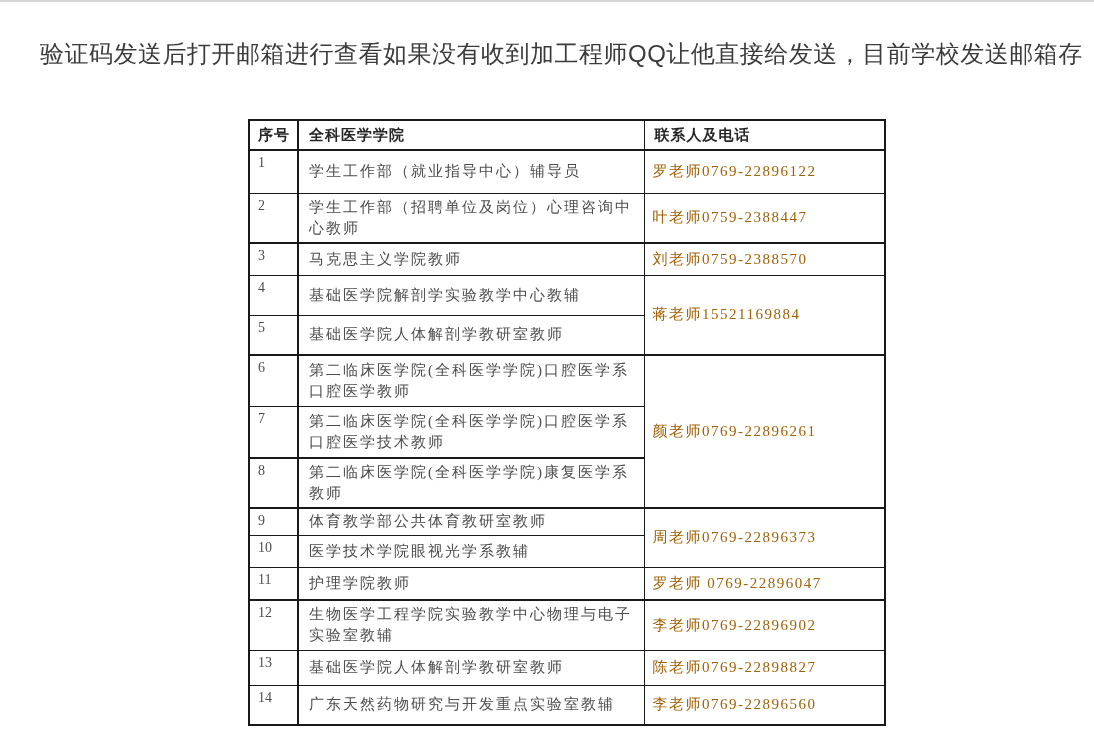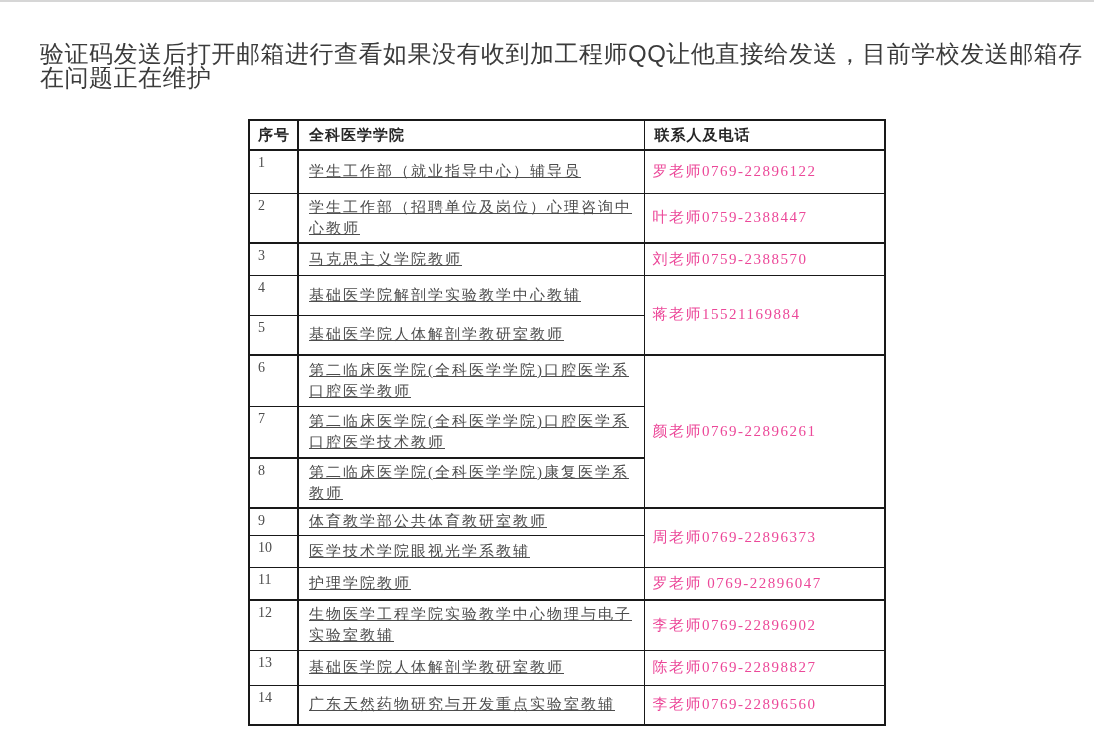--- a/index.html
+++ b/index.html
@@ -65,40 +65,38 @@
     padding: 4px 0 0 8px;
   }
   td.c-pos {
     vertical-align: middle;
     font-family: "Liberation Serif", "DejaVu Serif", serif;
     font-size: 15px;
     line-height: 21px;
     color: #4d4d4d;
     letter-spacing: 2px;
     padding: 2px 4px 2px 10px;
-    text-decoration: underline;
   }
   td.c-contact {
     vertical-align: middle;
     font-family: "Liberation Serif", "DejaVu Serif", serif;
     font-size: 15px;
-    color: #ec4899;
+    color: #a16207;
     letter-spacing: 1.5px;
     padding: 2px 2px 2px 8px;
   }
   
   tr.tb td { border-bottom-width: 2px; }
   tr.tt td { border-top-width: 2px; }
 </style>
 </head>
 <body>
 
 <div class="notice">
   <div>验证码发送后打开邮箱进行查看如果没有收到加工程师QQ让他直接给发送，目前学校发送邮箱存</div>
-  <div>在问题正在维护</div>
 </div>
 
 <table class="jobs">
   <colgroup>
     <col class="c1">
       <col class="c2">
       <col class="c3">
   </colgroup>
   <thead>
     <tr>

